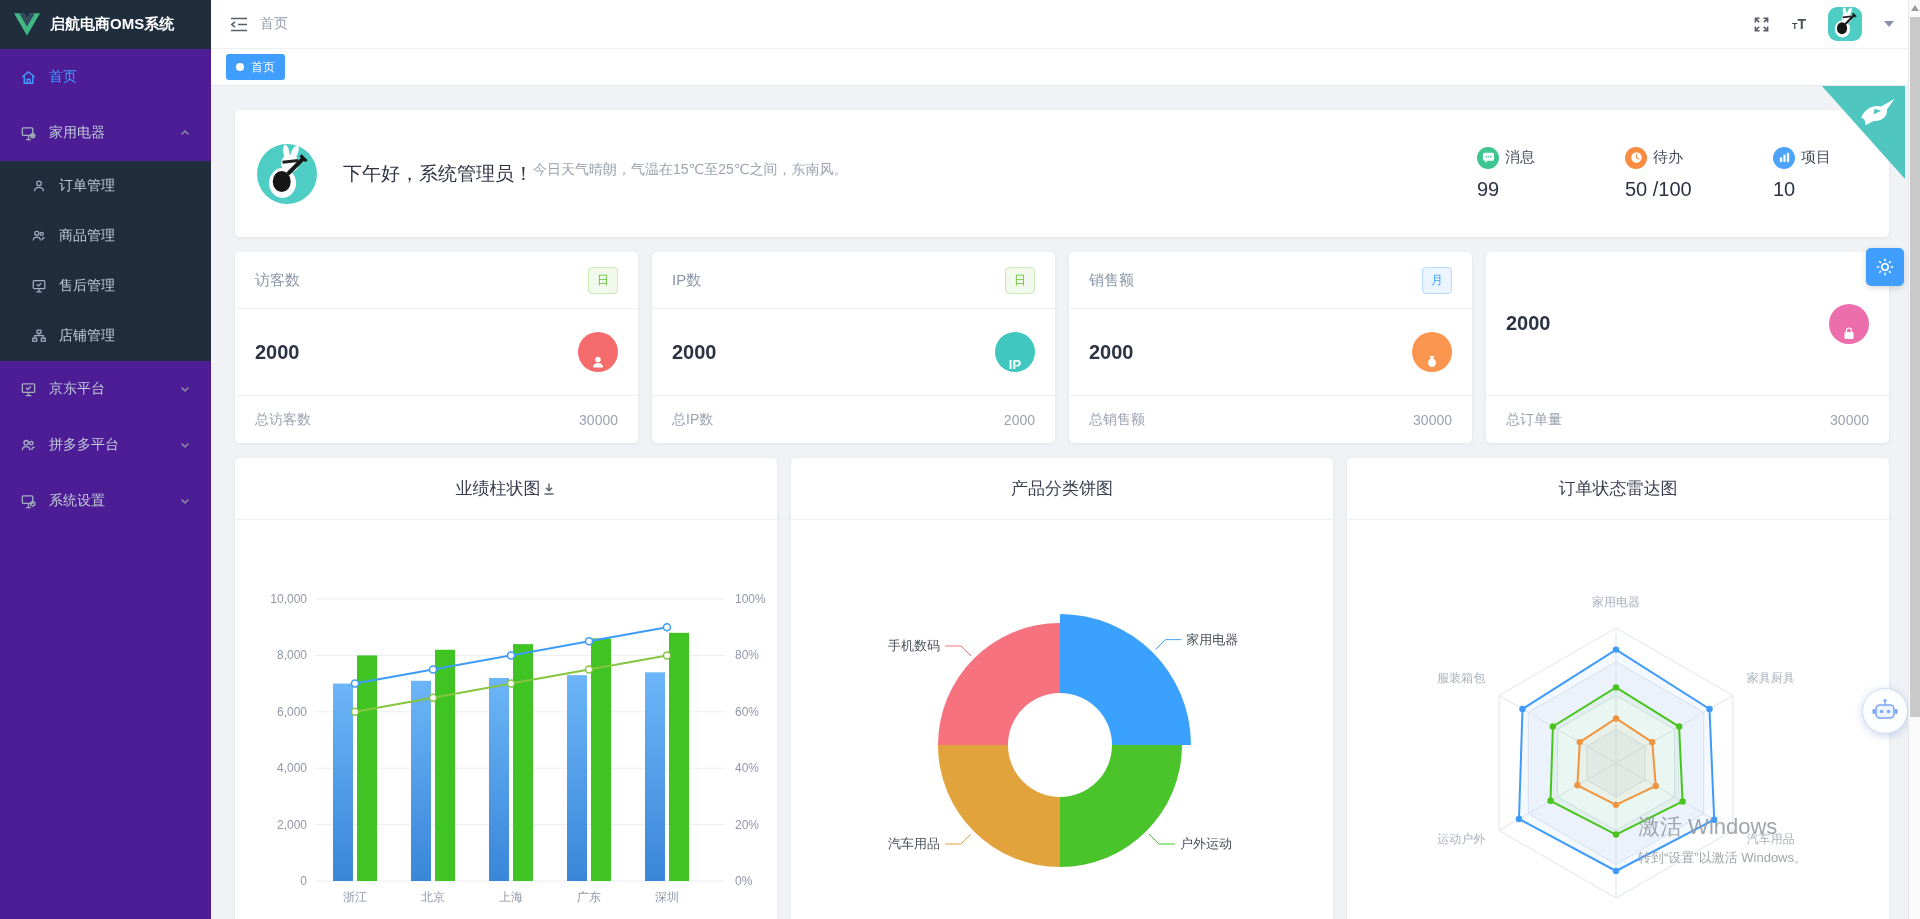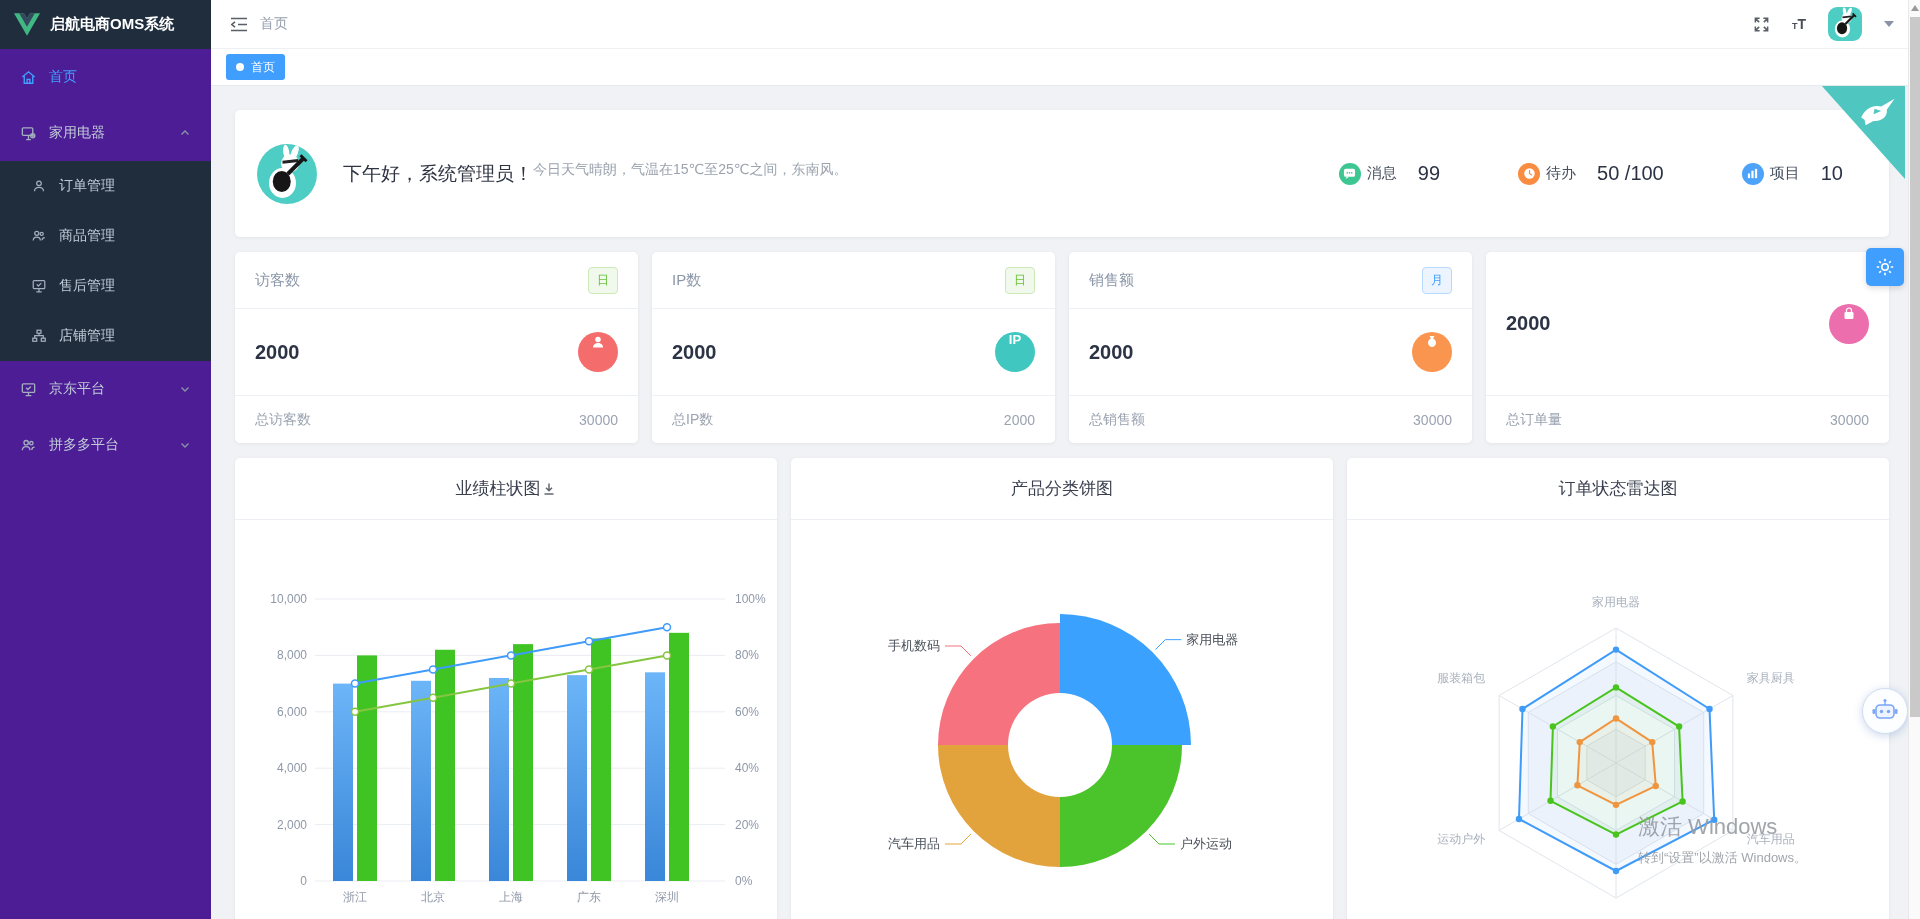--- a/index.html
+++ b/index.html
@@ -39,36 +39,36 @@
   
   .content{position:absolute;left:211px;top:86px;right:12px;bottom:0;background:#f0f2f5;padding:24px 19px 0 24px;overflow:hidden}
   .card{background:#fff;border-radius:5px;box-shadow:0 1px 4px rgba(0,21,41,.06)}
 
   .welcome{height:127px;display:flex;align-items:center;padding:0 46px 0 22px}
   .avatar-big{width:60px;height:60px;border-radius:50%;background:#4ecdc4;overflow:hidden;flex:0 0 auto}
   .welcome-text{margin-left:26px;display:flex;flex-direction:row;}
   .greeting{font-size:19px;color:#2e3442}
   .weather{font-size:14px;color:#9ba3ae}
   .welcome-stats{margin-left:auto;display:flex;gap:78px}
-  .wstat{display:flex;gap:21px;min-width:70px}
+  .wstat{display:flex;flex-direction:column;gap:9px;min-width:70px}
   .wstat-top{display:flex;align-items:center;gap:6px;color:#464f5e;font-size:15px}
   .wstat-ico{width:22px;height:22px;border-radius:50%;display:flex;align-items:center;justify-content:center;flex:0 0 auto}
   .wstat-num{font-size:20px;color:#2b3344}
 
   .stat-row{margin-top:15px;display:grid;grid-template-columns:repeat(4,1fr);gap:14px;height:191px}
   .stat-card{display:flex;flex-direction:column}
   .stat-head{height:57px;display:flex;align-items:center;justify-content:space-between;padding:0 20px;border-bottom:1px solid #edf0f4}
   .stat-title{color:#8b97a8;font-size:15px}
   .badge{font-size:12px;padding:4px 8px;border-radius:4px;border:1px solid transparent}
   .badge[data-variant="success"]{color:#67c23a;background:#f0f9eb;border-color:#cde9b8}
   .badge[data-variant="primary"]{color:#409eff;background:#ecf5ff;border-color:#b8d9ff}
   .badge[data-variant="danger"]{color:#f56c6c;background:#fef0f0;border-color:#fbc9c9}
   .stat-body{flex:1;display:flex;align-items:center;justify-content:space-between;padding:0 20px}
   .stat-value{font-size:20px;font-weight:bold;color:#2b3344}
-  .stat-ico{width:40px;height:40px;border-radius:50%;display:flex;align-items:flex-start;justify-content:center;color:#fff;font-weight:bold;font-size:13px}
+  .stat-ico{width:40px;height:40px;border-radius:50%;display:flex;align-items:flex-end;justify-content:center;color:#fff;font-weight:bold;font-size:13px}
   .stat-foot{height:48px;display:flex;align-items:center;justify-content:space-between;padding:0 20px;border-top:1px solid #edf0f4;color:#9aa3b1;font-size:14px}
 
   .charts-row{margin-top:15px;display:grid;grid-template-columns:repeat(3,1fr);gap:14px;height:480px}
   .chart-card{display:flex;flex-direction:column;overflow:hidden}
   .chart-head{height:62px;display:flex;align-items:center;justify-content:center;padding:0 27px;border-bottom:1px solid #eceff4}
   .chart-title{font-size:17px;color:#3a4050}
   .dl-btn{cursor:pointer;color:#5f6672}
   .chart-body{flex:1;position:relative}
 
   
@@ -173,20 +173,32 @@
           <path d="M2.5 4.5 6 8l3.5-3.5"></path>
         </svg>
     </div>
     <div class="menu-item">
       <svg class="mi" width="17" height="17" viewBox="0 0 18 18" fill="none" stroke="currentColor" stroke-width="1.4">
           <circle cx="6.5" cy="6" r="2.3"></circle>
           <circle cx="12" cy="6.6" r="1.8"></circle>
           <path d="M2.5 14c0-2.3 1.8-3.8 4-3.8s4 1.5 4 3.8M12.5 13.8c0-1.9 1.2-3 3-3"></path>
         </svg>
       <span>拼多多平台</span>
+      <svg class="chev" width="12" height="12" viewBox="0 0 12 12" fill="none" stroke="currentColor" stroke-width="1.4">
+          <path d="M2.5 4.5 6 8l3.5-3.5"></path>
+        </svg>
+    </div>
+    <div class="menu-item">
+      <svg class="mi" width="17" height="17" viewBox="0 0 18 18" fill="none" stroke="currentColor" stroke-width="1.4">
+          <rect x="2.5" y="3" width="11" height="8" rx="1"></rect>
+          <path d="M6.5 15.5h5M9 11v4.5"></path>
+          <circle cx="13.5" cy="11.5" r="2.2"></circle>
+          <path d="M13.5 8.6v.9M13.5 13.4v.9M10.7 11.5h.9M15.4 11.5h.9"></path>
+        </svg>
+      <span>系统设置</span>
       <svg class="chev" width="12" height="12" viewBox="0 0 12 12" fill="none" stroke="currentColor" stroke-width="1.4">
           <path d="M2.5 4.5 6 8l3.5-3.5"></path>
         </svg>
     </div>
   </nav>
 </aside>
 
 <header class="topbar">
   <span class="fold-btn">
     <svg width="18" height="15" viewBox="0 0 18 15" fill="none" stroke="currentColor" stroke-width="1.6">

